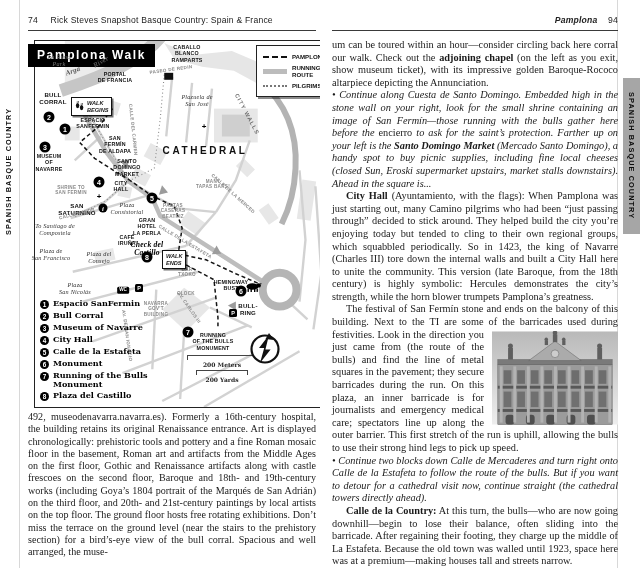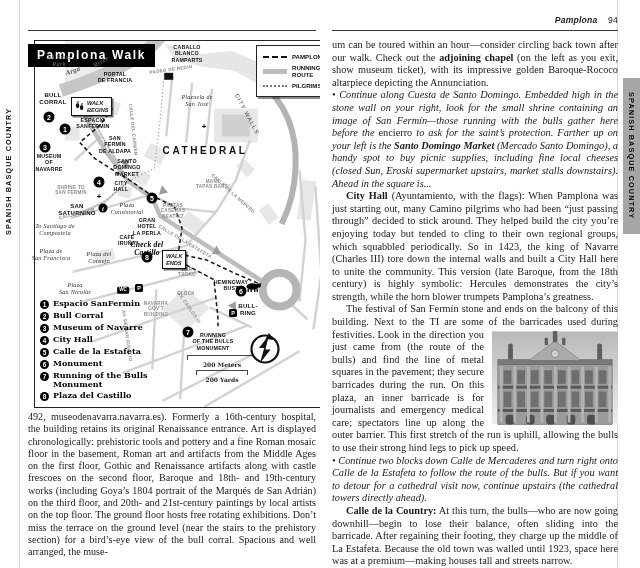--- a/index.html
+++ b/index.html
@@ -94,20 +94,24 @@
   .para.dir .r{font-style:normal;}
   .b{font-weight:bold;}
   .photo{float:right;width:126px;height:94px;margin:2px 0 3px 8px;}
   .photo svg{display:block;}
 </style>
 </head>
 <body>
 
 <div class="page left">
   <div class="edge" style="left:19px"></div>
+  <div class="pg-header" style="left:28px">
+    <span class="pgnum">74</span>
+    <span>Rick Steves Snapshot Basque Country: Spain &amp; France</span>
+  </div>
   <div class="hrule" style="left:28px;width:288px"></div>
   <div class="side-l">SPANISH BASQUE COUNTRY</div>
 
   <div class="map">
     <svg class="map-svg" viewBox="0 0 288 368">
       <path d="M0,0 L86,0 L70,18 L38,34 L0,48 Z" fill="#ececec"></path>
       <path d="M96,-4 C78,18 44,34 -4,50" stroke="#c6c6c6" stroke-width="13" fill="none"></path>
       <path d="M100,2 L128,14 L168,10 L196,22 L210,40 L196,44 L170,30 L138,26 L110,18 Z" fill="#e6e6e6"></path>
       <path d="M196,40 C222,62 234,92 232,128 C231,150 226,168 218,184" stroke="#b3b3b3" stroke-width="6" fill="none"></path>
       <g fill="#e7e7e7">
@@ -362,21 +366,21 @@
 
 <div class="page right">
   <div class="edge" style="left:297px"></div>
   <div class="pg-header" style="right:22px">
     <span class="sec">Pamplona</span>
     <span>94</span>
   </div>
   <div class="hrule" style="left:12px;width:286px"></div>
   <div class="tab">SPANISH BASQUE COUNTRY</div>
   <div class="col" id="right-text">
-      <p class="para plain"><span>um can be toured within an hour—consider circling back town after our walk. Check out the </span><span class="b">adjoining chapel</span><span> (on the left as you exit, show museum ticket), with its impressive golden Baroque-Rococo altarpiece depicting the Annunciation.</span></p>
+      <p class="para plain"><span>um can be toured within an hour—consider circling back here corral our walk. Check out the </span><span class="b">adjoining chapel</span><span> (on the left as you exit, show museum ticket), with its impressive golden Baroque-Rococo altarpiece depicting the Annunciation.</span></p>
       <p class="para dir"><span>• Continue along Cuesta de Santo Domingo. Embedded high in the stone wall on your right, look for the small shrine containing an image of San Fermín—those running with the bulls gather here before the </span><span class="r">encierro</span><span> to ask for the saint’s protection. Farther up on your left is the </span><span class="b">Santo Domingo Market</span><span> (Mercado Santo Domingo), a handy spot to buy picnic supplies, including fine local cheeses (closed Sun, Eroski supermarket upstairs, market stalls downstairs). Ahead in the square is...</span></p>
       <p class="para indent"><span class="b">City Hall</span><span> (Ayuntamiento, with the flags): When Pamplona was just starting out, many Camino pilgrims who had been “just passing through” decided to stick around. They helped build the city you’re enjoying today but tended to cling to their own regional groups, which squabbled periodically. So in 1423, the king of Navarre (Charles III) tore down the internal walls and built a City Hall here to unite the community. This version (late Baroque, from the 18th century) is highly symbolic: Hercules demonstrates the city’s strength, while the horn blower trumpets Pamplona’s greatness.</span></p>
       <p class="para indent"><span>The festival of San Fermín stone and ends on the balcony of this building. Next to the TI are some of the barricades used </span>
   <span class="photo">
     <svg viewBox="0 0 130 96" width="126" height="94">
       <defs>
         <linearGradient id="skyg" x1="0" y1="0" x2="0" y2="1">
           <stop offset="0" stop-color="#b9b9b9"></stop>
                 <stop offset="1" stop-color="#eeeeee"></stop>
         </linearGradient>
@@ -436,16 +440,16 @@
               <rect x="50" y="36" width="3" height="58"></rect>
         <rect x="64" y="36" width="3" height="58"></rect>
               <rect x="78" y="36" width="3" height="58"></rect>
         <rect x="92" y="36" width="3" height="58"></rect>
               <rect x="106" y="36" width="3" height="58"></rect>
         <rect x="120" y="36" width="3" height="58"></rect>
       </g>
     </svg>
   </span>
 <span>during festivities. Look in the direction you just came from (the route of the bulls) and find the line of metal squares in the pavement; they secure barricades during the run. On this plaza, an inner barricade is for journalists and emergency medical care; spectators line up along the outer barrier. This first stretch of the run is uphill, allowing the bulls to use their strong hind legs to pick up speed.</span></p>
-      <p class="para dir"><span>• Continue two blocks down Calle de Mercaderes and turn right onto Calle de la Estafeta to follow the route of the bulls. But if you want to detour for a cathedral visit now, continue upstairs (the cathedral towers directly ahead).</span></p>
+      <p class="para dir"><span>• Continue two blocks down Calle de Mercaderes and turn right onto Calle de la Estafeta to follow the route of the bulls. But if you want to detour for a cathedral visit now, continue straight (the cathedral towers directly ahead).</span></p>
       <p class="para indent"><span class="b">Calle de la Country:</span><span> At this turn, the bulls—who are now going downhill—begin to lose their balance, often sliding into the barricade. After regaining their footing, they charge up the middle of La Estafeta. Because the old town was walled until 1923, space here was at a premium—making houses tall and streets narrow.</span></p>
     </div>
 </div>
 
 </body></html>

